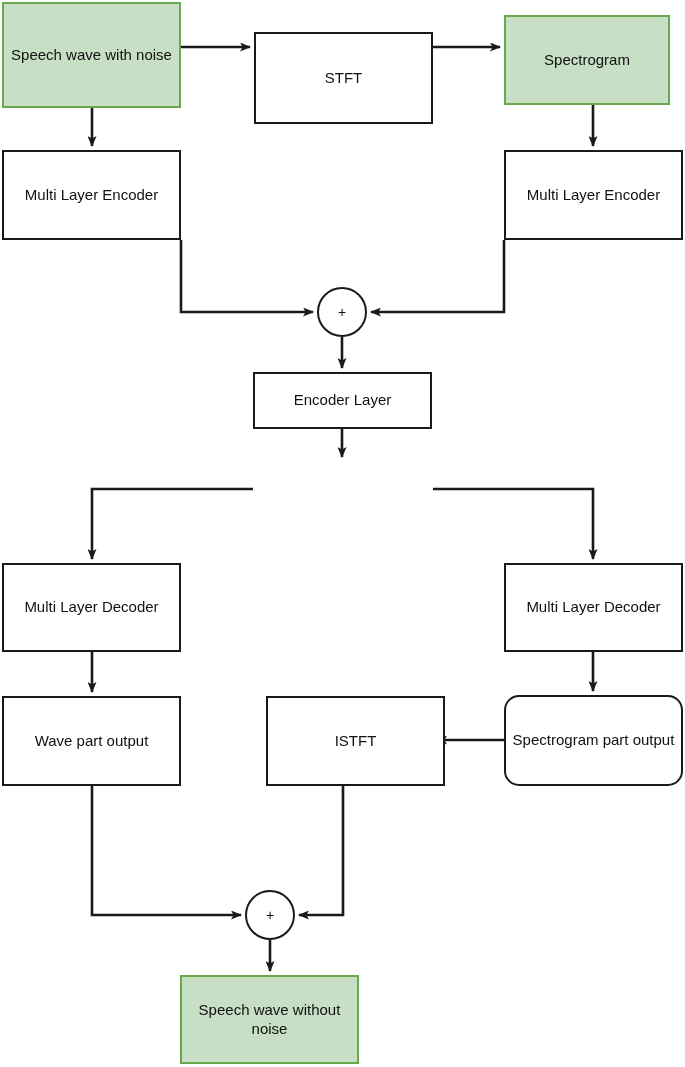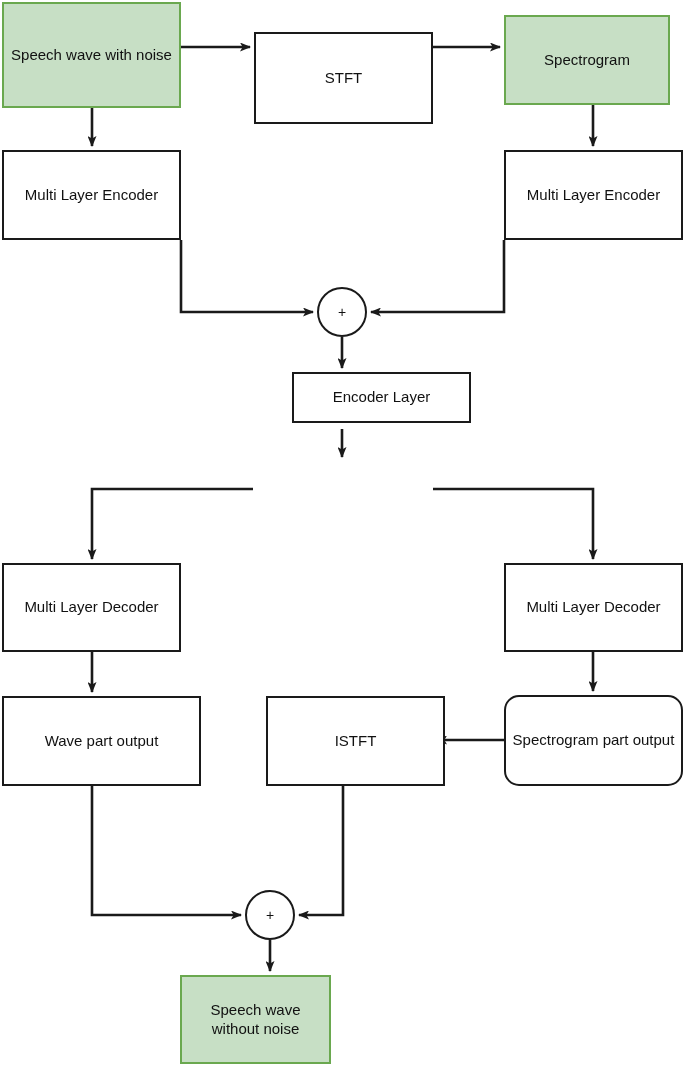--- a/index.html
+++ b/index.html
@@ -118,46 +118,46 @@
   </div>
 
   <div class="node plain" style="left:2px;top:150px;width:179px;height:90px;">
     <span>Multi Layer Encoder</span>
   </div>
 
   <div class="node plain" style="left:504px;top:150px;width:179px;height:90px;">
     <span>Multi Layer Encoder</span>
   </div>
 
-  <div class="node plain" style="left:253px;top:372px;width:179px;height:51px;margin-left:39px;">
+  <div class="node plain" style="left:253px;top:372px;width:179px;height:57px;">
     <span>Encoder Layer</span>
   </div>
 
 
   <div class="node plain" style="left:2px;top:563px;width:179px;height:89px;">
     <span>Multi Layer Decoder</span>
   </div>
 
   <div class="node plain" style="left:504px;top:563px;width:179px;height:89px;">
     <span>Multi Layer Decoder</span>
   </div>
 
-  <div class="node plain" style="left:2px;top:696px;width:199px;height:90px;">
+  <div class="node plain" style="left:2px;top:696px;width:179px;height:90px;">
     <span>Wave part output</span>
   </div>
 
   <div class="node plain" style="left:254px;top:696px;width:179px;height:90px;margin-left:12px;">
     <span>ISTFT</span>
   </div>
 
   <div class="node plain" style="left:504px;top:695px;width:179px;height:91px;border-radius:15px;">
     <span>Spectrogram part output</span>
   </div>
 
-  <div class="node green" style="left:180px;top:975px;width:151px;height:89px;">
+  <div class="node green" style="left:180px;top:975px;width:179px;height:89px;">
     <span>Speech wave without noise</span>
   </div>
 
   <div class="op-circle" style="left:317px;top:287px;">
     <span>+</span>
   </div>
 
   <div class="op-circle" style="left:245px;top:890px;">
     <span>+</span>
   </div>

